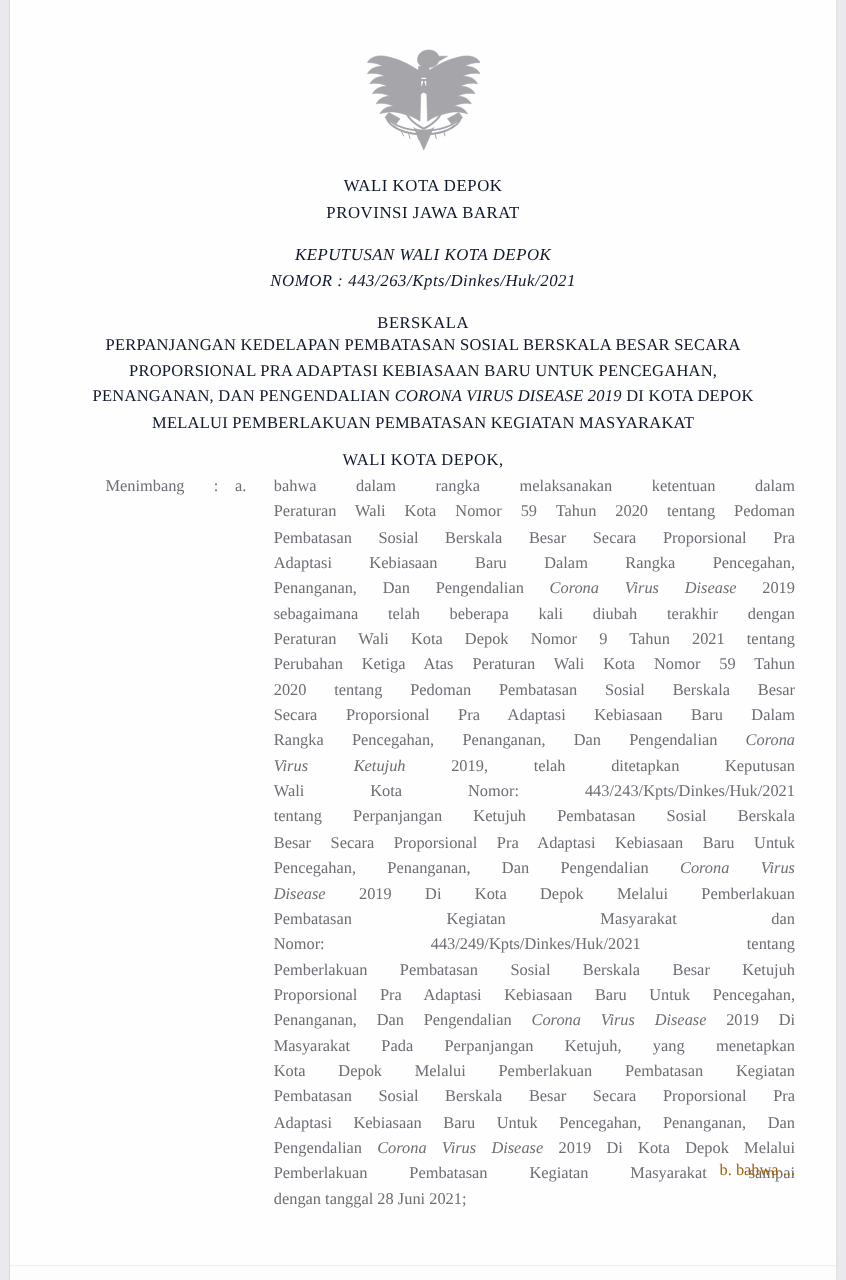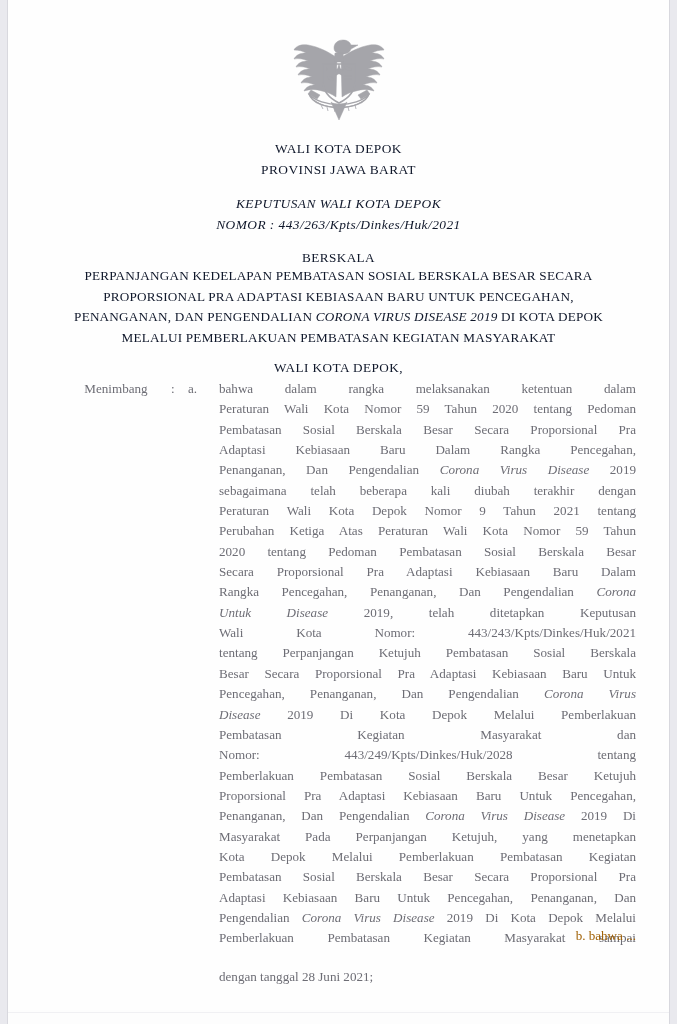--- a/index.html
+++ b/index.html
@@ -119,21 +119,20 @@
   .cons-body .jl {
     display: block;
     text-align: justify;
     text-align-last: justify;
     white-space: nowrap;
   }
   .cons-body .jl-last {
     display: block;
     text-align: right;
     text-align-last: left;
-    margin-top: 18px;
   }
 
   
   .catchword {
     position: absolute;
     top: 928px;
     left: 211px;
     width: 417px;
     text-align: right;
     color: #a16207;
@@ -229,28 +228,28 @@
         <span class="jl">Peraturan Wali Kota Nomor 59 Tahun 2020 tentang Pedoman</span>
         <span class="jl">Pembatasan Sosial Berskala Besar Secara Proporsional Pra</span>
         <span class="jl">Adaptasi Kebiasaan Baru Dalam Rangka Pencegahan,</span>
         <span class="jl">Penanganan, Dan Pengendalian <span class="it">Corona Virus Disease</span> 2019</span>
         <span class="jl">sebagaimana telah beberapa kali diubah terakhir dengan</span>
         <span class="jl">Peraturan Wali Kota Depok Nomor 9 Tahun 2021 tentang</span>
         <span class="jl">Perubahan Ketiga Atas Peraturan Wali Kota Nomor 59 Tahun</span>
         <span class="jl">2020 tentang Pedoman Pembatasan Sosial Berskala Besar</span>
         <span class="jl">Secara Proporsional Pra Adaptasi Kebiasaan Baru Dalam</span>
         <span class="jl">Rangka Pencegahan, Penanganan, Dan Pengendalian <span class="it">Corona</span></span>
-        <span class="jl"><span class="it">Untuk Disease</span> 2019, telah ditetapkan Keputusan</span>
+        <span class="jl"><span class="it">Virus Ketujuh</span> 2019, telah ditetapkan Keputusan</span>
         <span class="jl">Wali Kota Nomor: 443/243/Kpts/Dinkes/Huk/2021</span>
         <span class="jl">tentang Perpanjangan Ketujuh Pembatasan Sosial Berskala</span>
         <span class="jl">Besar Secara Proporsional Pra Adaptasi Kebiasaan Baru Untuk</span>
         <span class="jl">Pencegahan, Penanganan, Dan Pengendalian <span class="it">Corona Virus</span></span>
         <span class="jl"><span class="it">Disease</span> 2019 Di Kota Depok Melalui Pemberlakuan</span>
         <span class="jl">Pembatasan Kegiatan Masyarakat dan</span>
-        <span class="jl">Nomor: 443/249/Kpts/Dinkes/Huk/2028 tentang</span>
+        <span class="jl">Nomor: 443/249/Kpts/Dinkes/Huk/2021 tentang</span>
         <span class="jl">Pemberlakuan Pembatasan Sosial Berskala Besar Ketujuh</span>
         <span class="jl">Proporsional Pra Adaptasi Kebiasaan Baru Untuk Pencegahan,</span>
         <span class="jl">Penanganan, Dan Pengendalian <span class="it">Corona Virus Disease</span> 2019 Di</span>
         <span class="jl">Masyarakat Pada Perpanjangan Ketujuh, yang menetapkan</span>
         <span class="jl">Kota Depok Melalui Pemberlakuan Pembatasan Kegiatan</span>
         <span class="jl">Pembatasan Sosial Berskala Besar Secara Proporsional Pra</span>
         <span class="jl">Adaptasi Kebiasaan Baru Untuk Pencegahan, Penanganan, Dan</span>
         <span class="jl">Pengendalian <span class="it">Corona Virus Disease</span> 2019 Di Kota Depok Melalui</span>
         <span class="jl">Pemberlakuan Pembatasan Kegiatan Masyarakat sampai</span>
         <span class="jl-last">dengan tanggal 28 Juni 2021;</span>

